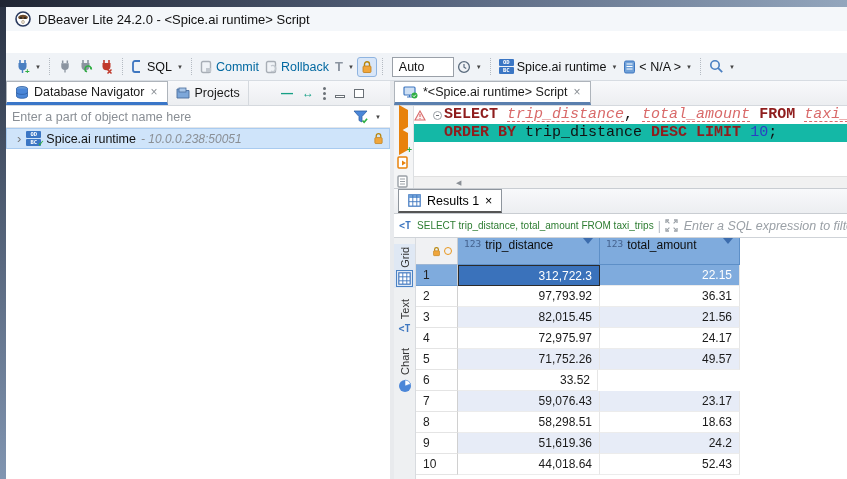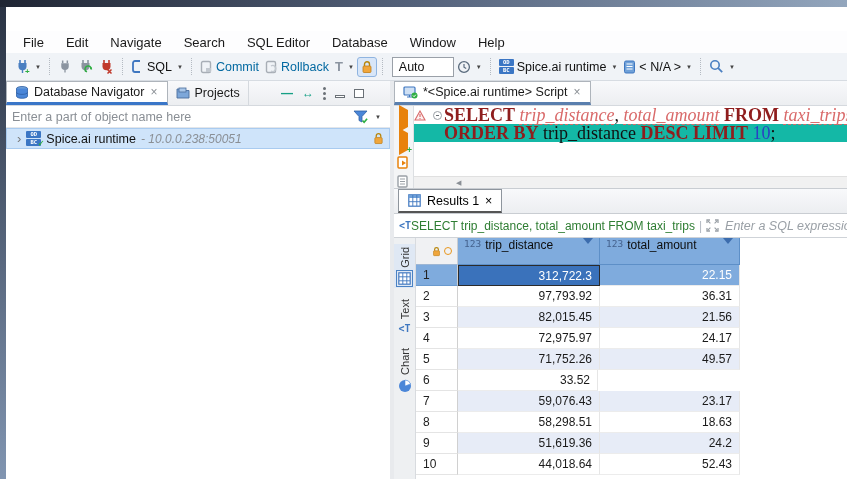--- a/index.html
+++ b/index.html
@@ -73,21 +73,21 @@
   .odbc .chk { position:absolute; right:-3px; bottom:-2px; color:#2fae42; font-size:8px; font-weight:bold; }
 
   
   .editor { position:relative; height:83px; border-bottom:1px solid #c9cdd2; background:#fff; }
   .icon-strip { position:absolute; left:0; top:0; bottom:0; width:20px; background:#f4f5f6;
     border-right:1px solid #dcdfe2; display:flex; flex-direction:column; align-items:center; gap:5px; padding-top:4px; }
   .play { width:0; height:0; border-left:9px solid #e8820c; border-top:5.5px solid transparent; border-bottom:5.5px solid transparent; }
   .playwrap { position:relative; }
   .playwrap .plus { position:absolute; right:-4px; bottom:-4px; color:#2fae42; font-size:9px; font-weight:bold; }
   .code-area { position:absolute; left:20px; right:0; top:0; bottom:12px; overflow:hidden;
-    font-family:Liberation Serif, serif; font-size:18px; }
+    font-family:Liberation Mono, monospace; font-size:15px; }
   .cline { height:18px; line-height:18px; white-space:pre; display:flex; align-items:center; }
   .cline.cur { background:#14b8a6;text-align:right; }
   .ann { width:16px; text-align:center; flex:0 0 16px; }
   .foldcol { width:14px; flex:0 0 14px; display:flex; align-items:center; justify-content:center; }
   .fold { width:9px; height:9px; border:1px solid #9aa0a6; border-radius:50%; position:relative; background:#fff; }
   .fold::after { content:""; position:absolute; left:2px; right:2px; top:3.5px; height:1px; background:#6a7076; }
   .kw { color:#8f1d1d; font-weight:bold; }
   .err { color:#d96a6a; font-style:italic; text-decoration:underline dashed 1px; text-underline-offset:3px; }
   .num { color:#2b3fc4; }
   .pln { color:#111; }
@@ -96,21 +96,21 @@
   .hscroll .la { font-size:7px; color:#8a8f95; margin-left:42px; }
 
   
   .res-tabbar { height:25px; background:linear-gradient(#f8f9fb,#eceef1); border-bottom:1px solid #c9cdd2;
     display:flex; align-items:stretch; padding-left:4px; }
   .res-tab { display:flex; align-items:center; gap:6px; padding:0 9px; font-size:12.5px; background:#fff;
     border:1px solid #8e959d; border-bottom:2px solid #555; }
   .filterbar { height:24px; background:#fff; border-bottom:1px solid #cfd3d8; display:flex; align-items:center;
     padding-left:5px; overflow:hidden; white-space:nowrap; }
   .ticon { color:#3f77c0; font-weight:bold; font-size:10px; font-family:"DejaVu Sans Mono",monospace; flex:0 0 auto; }
-  .fsql { color:#2e7d32; font-size:12px; margin-left:0; max-width:318px; overflow:hidden; flex:0 0 auto; }
+  .fsql { color:#2e7d32; font-size:10px; margin-left:6px; max-width:318px; overflow:hidden; flex:0 0 auto; }
   .fpipe { color:#b4bac2; margin:0 4px; font-size:12px; flex:0 0 auto; }
   .fph { color:#9aa0a6; font-style:italic; font-size:12.5px; margin-left:6px; overflow:hidden; }
 
   .gridwrap { position:absolute; left:0; right:0; top:49px; bottom:0; }
   .vtabs { position:absolute; left:0; top:0; bottom:0; width:22px; background:#eef0f2;
     border-right:1px solid #d8dbdf; display:flex; flex-direction:column; align-items:center; padding-top:6px; gap:8px; }
   .vtab { display:flex; flex-direction:column; align-items:center; gap:4px; padding:3px 0; width:100%; }
   .vtab.active { background:#dfe8f4; }
   .vlabel { writing-mode:vertical-rl; transform:rotate(180deg); font-size:11px; color:#333; }
   .vicon.active-frame { outline:1px solid #4a82c4; outline-offset:1px; background:#fff; }
@@ -141,31 +141,33 @@
 
   svg { display:block; }
 </style>
 </head>
 <body>
 
 <div class="window">
   <div class="frame-top"></div>
   <div class="frame-left"></div>
 
-
-  <div class="menubar">
-    <span>File</span>
-    <span>Edit</span>
-    <span>Navigate</span>
-    <span>Search</span>
-    <span>SQL Editor</span>
-    <span>Database</span>
-    <span>Window</span>
-    <span>Help</span>
+  <div class="titlebar">
+    <span>
+      <svg width="16" height="16" viewBox="0 0 16 16">
+          <circle cx="8" cy="8" r="7" fill="#fff" stroke="#2a3a5e" stroke-width="1.6"></circle>
+          <path d="M3 6 A6 5 0 0 1 13 6 L12 8 H4 Z" fill="#6b4a2b"></path>
+          <circle cx="6" cy="7" r="1" fill="#222"></circle>
+          <circle cx="10" cy="7" r="1" fill="#222"></circle>
+          <rect x="6.7" y="9.5" width="2.6" height="3" rx="1" fill="#e8e0d0" stroke="#8a7a60" stroke-width="0.5"></rect>
+        </svg>
+    </span>
+    <span class="title">DBeaver Lite 24.2.0 - &lt;Spice.ai runtime&gt; Script</span>
   </div>
+
 
   <div class="toolbar">
     <span class="tbtn">
       <span>
           <svg width="15" height="15" viewBox="0 0 15 15">
             <path d="M5 1v3M10 1v3" stroke="#4a7fc1" stroke-width="1.6"></path>
             <path d="M3.5 4h8v3.2a4 4 0 0 1-8 0z" fill="#4a7fc1"></path>
             <path d="M7.5 11v3" stroke="#4a7fc1" stroke-width="1.4"></path>
             <text x="10" y="15" font-size="8" fill="#2fae42" font-weight="bold">+</text>
           </svg>

